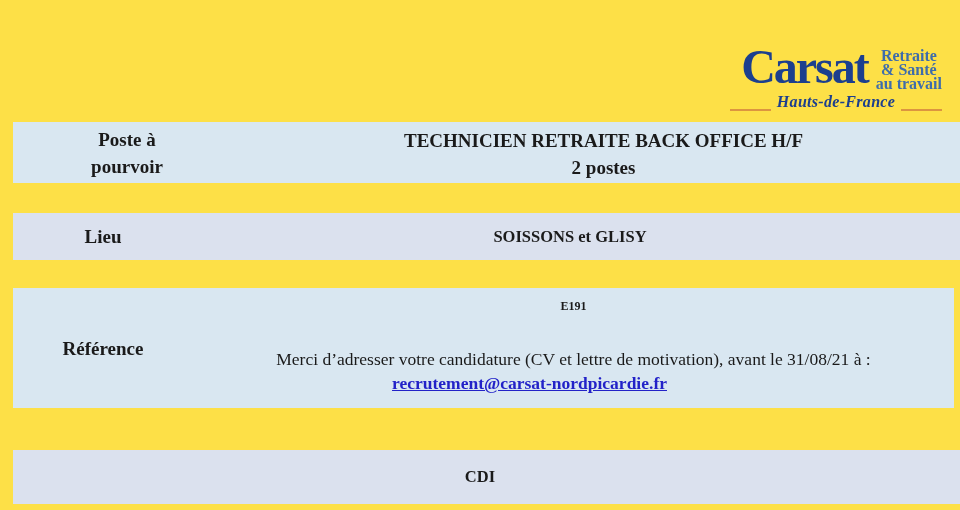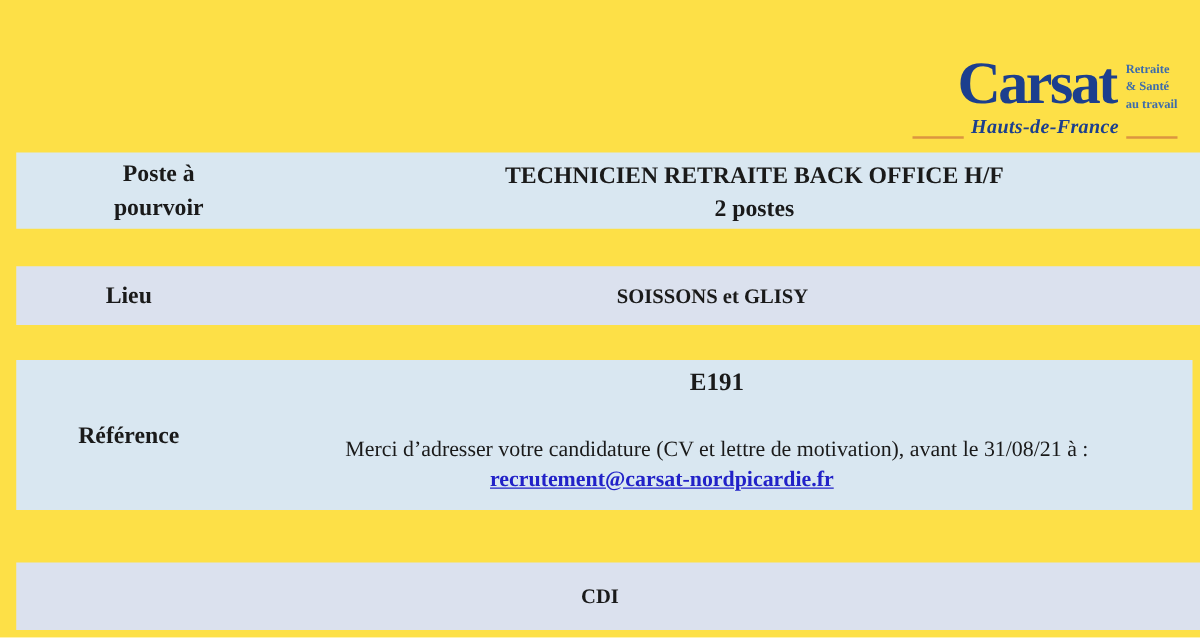--- a/index.html
+++ b/index.html
@@ -14,22 +14,22 @@
 
   
   .logo{position:absolute;top:40px;right:18px;width:212px;}
   .logo-top{display:flex;align-items:flex-end;justify-content:flex-end;}
   .brand{
     font-size:48px;font-weight:bold;letter-spacing:-2px;
     color:#1c3f8e;line-height:54px;
   }
   .tagline{
     margin-left:8px;margin-bottom:3px;
-    font-size:10px;line-height:14px;font-weight:600;
-    color:#3e6cab;text-align:left;
+    font-size:16px;line-height:14px;font-weight:600;
+    color:#3e6cab;text-align:center;
   }
   .logo-bottom{display:flex;align-items:flex-end;gap:6px;margin-top:-1px;}
   .rule{flex:1;height:2px;background:#dc9540;}
   .region{
     font-size:16px;font-weight:bold;font-style:italic;
     color:#1c3f8e;letter-spacing:0.3px;white-space:nowrap;
   }
 
   
   .row{position:absolute;left:13px;display:flex;}
@@ -50,21 +50,21 @@
   #row-poste{top:122px;height:61px;padding-left:24px;}
   #row-lieu{top:213px;height:47px;}
   #row-reference{top:288px;height:120px;}
   #row-contrat{top:450px;height:54px;}
 
   .job-title,.job-count{font-weight:bold;font-size:19px;line-height:27px;margin-left:12px;}
   .job-title{padding-top:3px;}
   .value-bold{font-weight:bold;font-size:16.5px;}
 
   #row-reference .cell-value{justify-content:flex-start;padding-top:8px;}
-  .ref-code{font-weight:bold;font-size:20px;line-height:20px;}
+  .ref-code{font-weight:bold;font-size:12px;line-height:20px;}
   .ref-instruction{font-size:17.5px;line-height:22px;margin-top:32px;font-weight:normal;text-align:right;}
   .email-line{margin-top:2px;position:relative;left:-44px;line-height:22px;}
   .email-link{
     color:#2222c8;font-weight:bold;font-size:17.5px;
     text-decoration:underline;cursor:pointer;
   }
 </style>
 </head>
 <body>
 

